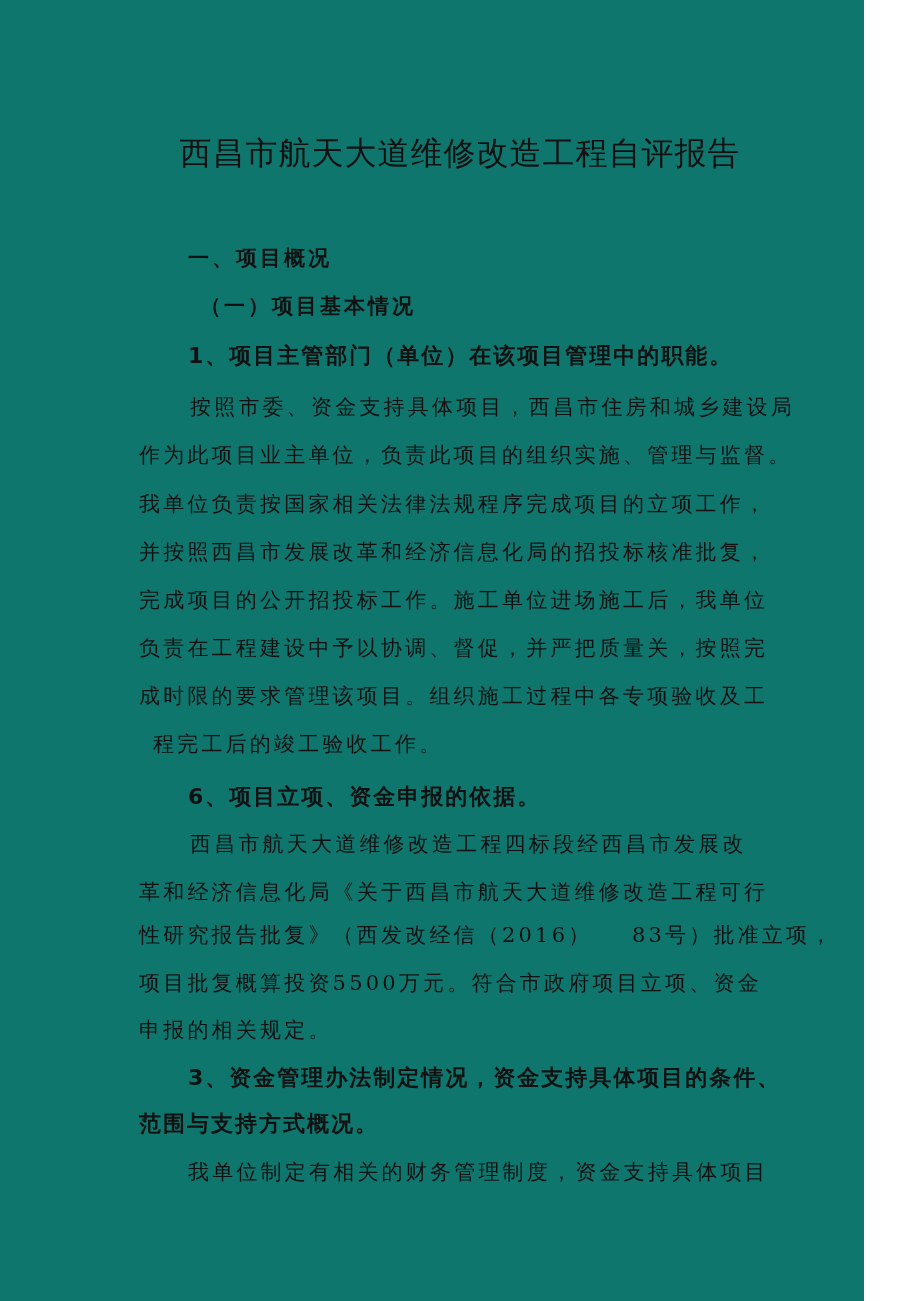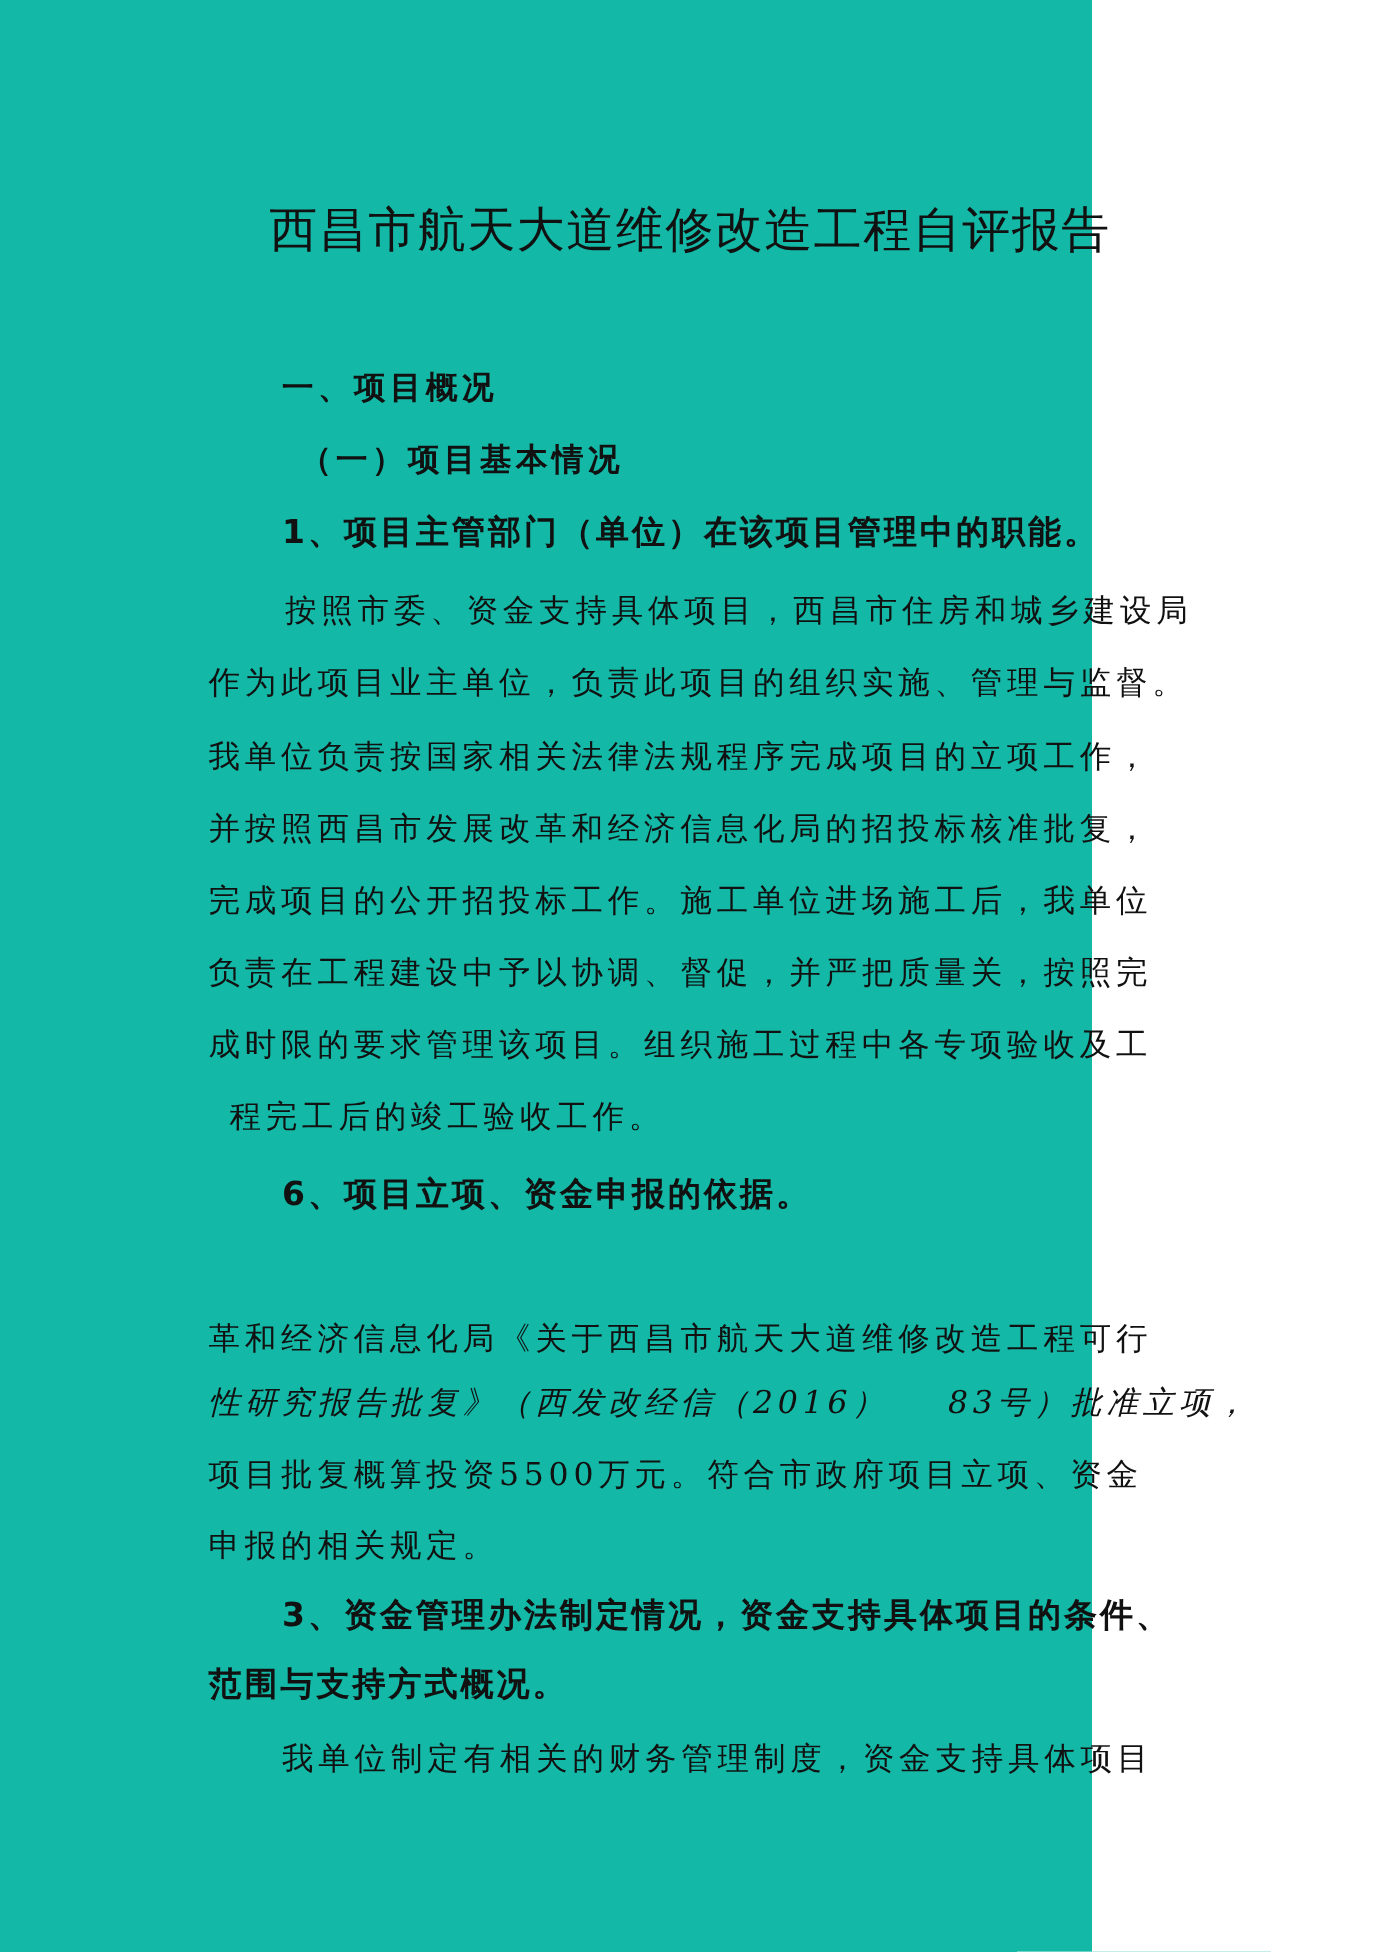--- a/index.html
+++ b/index.html
@@ -11,23 +11,23 @@
     width: 920px;
     height: 1301px;
     position: relative;
     overflow: hidden;
     color: #111111;
     font-family: "DejaVu Serif", "Liberation Serif", serif;
   }
   .page {
     position: absolute;
     left: 0; top: 0;
-    width: 728px;
+    width: 864px;
     height: 1301px;
-    background: #14b8a6;
+    background: #0f766e;
   }
   .line {
     position: absolute;
     white-space: nowrap;
     font-size: 22px;
     line-height: 30px;
     letter-spacing: 2px;
   }
   .title {
     position: absolute;
@@ -63,22 +63,23 @@
   <div class="line body-text" style="left:139px; top:440px;">作为此项目业主单位，负责此项目的组织实施、管理与监督。</div>
   <div class="line body-text" style="left:139px; top:489px;">我单位负责按国家相关法律法规程序完成项目的立项工作，</div>
   <div class="line body-text" style="left:139px; top:537px;">并按照西昌市发展改革和经济信息化局的招投标核准批复，</div>
   <div class="line body-text" style="left:139px; top:585px;">完成项目的公开招投标工作。施工单位进场施工后，我单位</div>
   <div class="line body-text" style="left:139px; top:633px;">负责在工程建设中予以协调、督促，并严把质量关，按照完</div>
   <div class="line body-text" style="left:139px; top:681px;text-align:right;">成时限的要求管理该项目。组织施工过程中各专项验收及工</div>
   <div class="line body-text" style="left:153px; top:729px;">程完工后的竣工验收工作。</div>
 
   <div class="line h3" style="left:188px; top:782px;">6、项目立项、资金申报的依据。</div>
 
+  <div class="line body-text" style="left:190px; top:829px;">西昌市航天大道维修改造工程四标段经西昌市发展改</div>
   <div class="line body-text" style="left:139px; top:877px;">革和经济信息化局《关于西昌市航天大道维修改造工程可行</div>
-  <div class="line body-text" style="left:139px; top:920px; white-space:pre;font-style:italic;">性研究报告批复》（西发改经信（2016）    83号）批准立项，</div>
+  <div class="line body-text" style="left:139px; top:920px; white-space:pre;">性研究报告批复》（西发改经信（2016）    83号）批准立项，</div>
   <div class="line body-text" style="left:139px; top:968px;">项目批复概算投资5500万元。符合市政府项目立项、资金</div>
   <div class="line body-text" style="left:139px; top:1015px;">申报的相关规定。</div>
 
   <div class="line h3" style="left:188px; top:1063px;">3、资金管理办法制定情况，资金支持具体项目的条件、</div>
   <div class="line h3" style="left:139px; top:1109px;">范围与支持方式概况。</div>
 
   <div class="line body-text" style="left:188px; top:1157px;">我单位制定有相关的财务管理制度，资金支持具体项目</div>
 
 </div>
 

